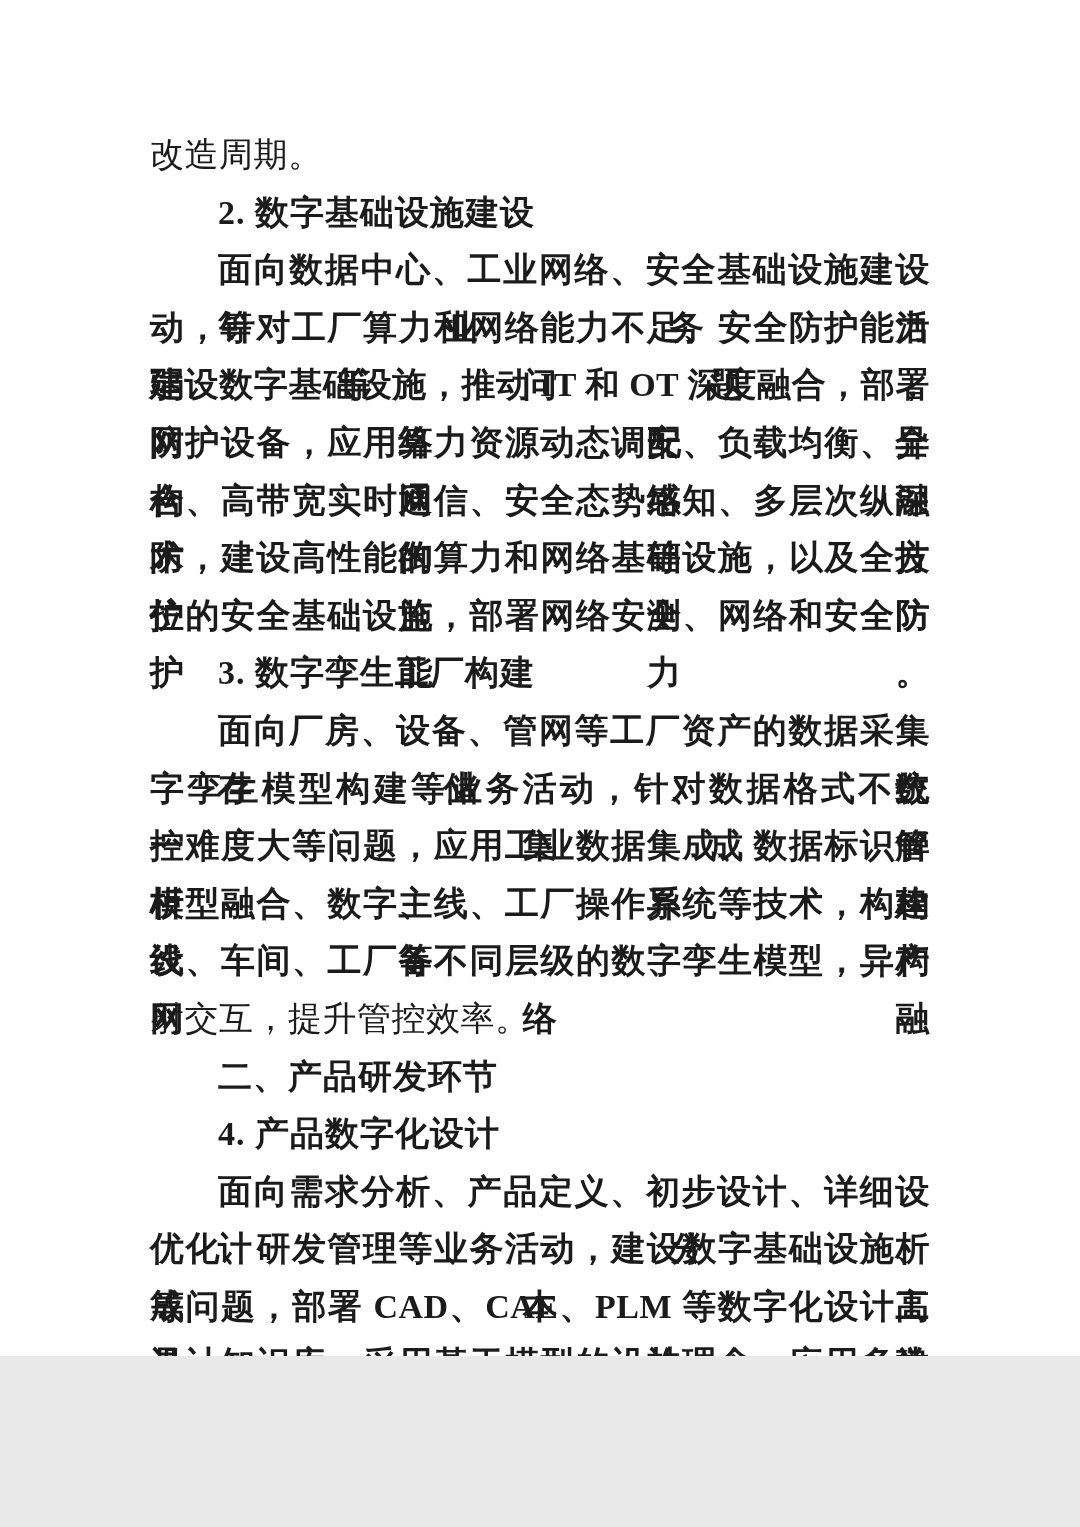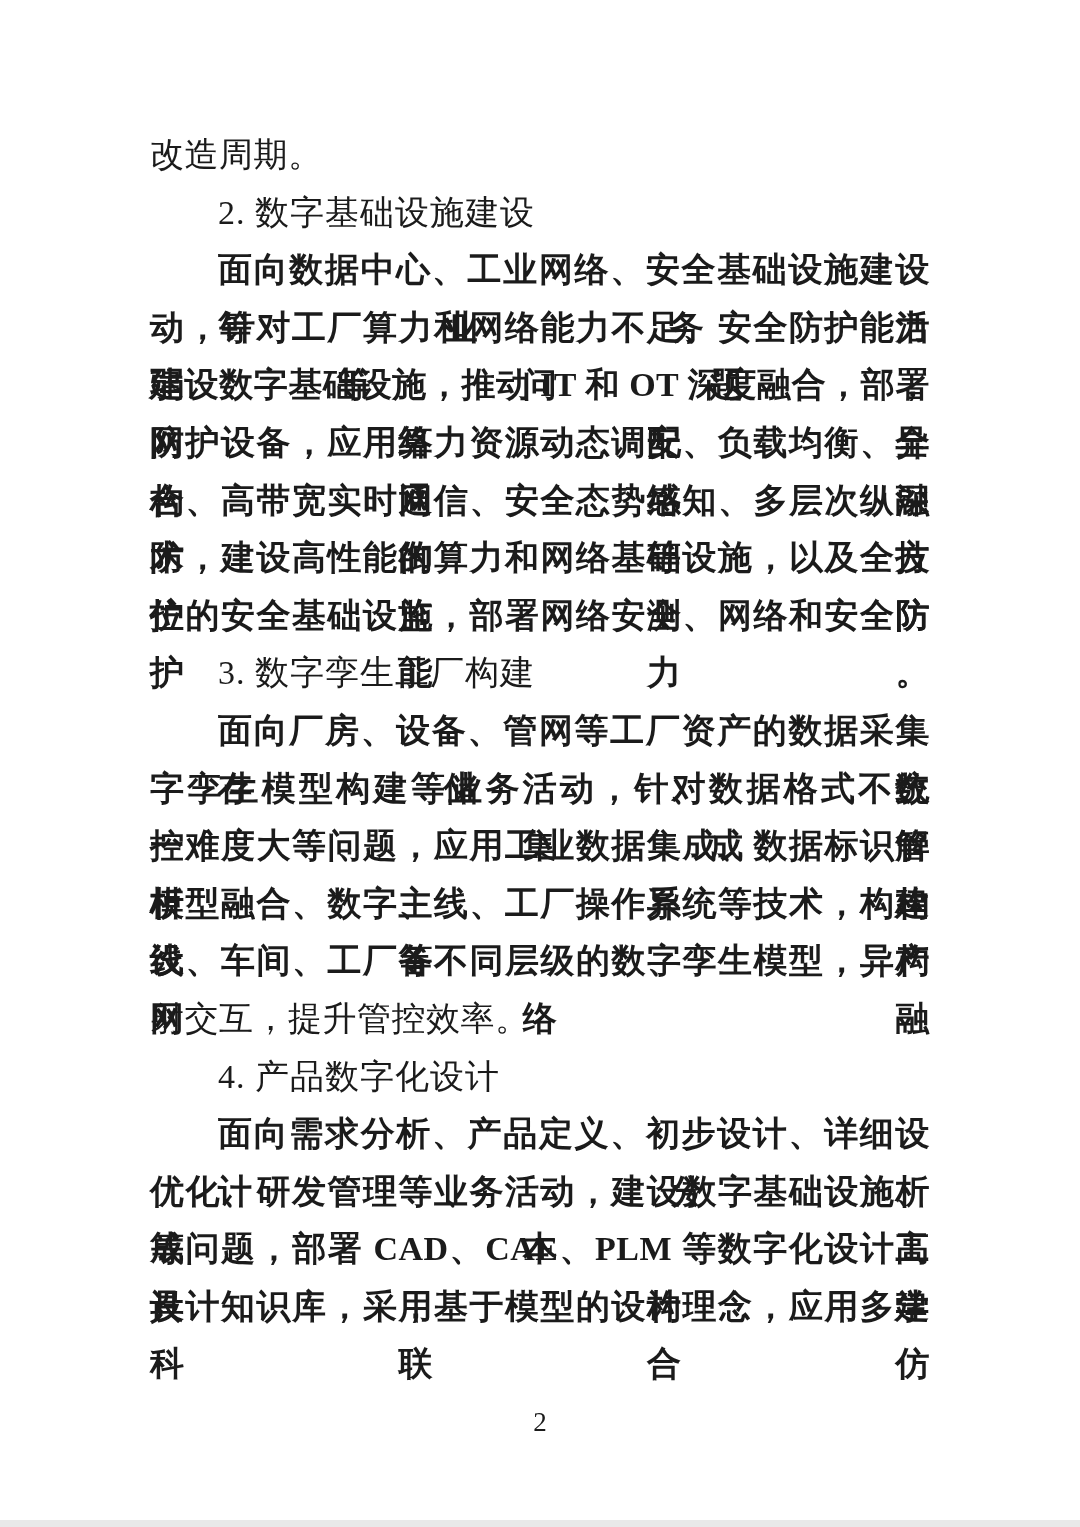--- a/index.html
+++ b/index.html
@@ -3,21 +3,21 @@
 <meta charset="utf-8">
 <style>
   html, body {
     margin: 0;
     padding: 0;
     background: #e9e9e9;
   }
   .page {
     position: relative;
     width: 1080px;
-    height: 1520px;
+    height: 1356px;
     margin: 0 auto;
     background: #ffffff;
     color: #1b1b1b;
     font-family: "Liberation Serif", "DejaVu Serif", serif;
     overflow: hidden;
   }
   .doc-body {
     position: absolute;
     top: 126px;
     left: 150px;
@@ -36,21 +36,21 @@
     text-align-last: justify;
     font-weight: bold;
   }
   .line.end {
     text-align-last: left;
   }
   .line.indent {
     padding-left: 68px;
   }
   .line.heading {
-    font-weight: normal;
+    font-weight: bold;
     letter-spacing: 1px;
   }
   .page-number {
     position: absolute;
     left: 0;
     right: 0;
     top: 1402px;
     text-align: center;
     font-size: 27px;
     line-height: 40px;
@@ -71,20 +71,21 @@
       <div class="line fill">合、高带宽实时通信、安全态势感知、多层次纵深防御等技</div>
       <div class="line fill">术，建设高性能的算力和网络基础设施，以及全方位监测防</div>
       <div class="line fill">护的安全基础设施，部署网络安全、网络和安全防护能力。</div>
       <div class="line heading end indent">3. 数字孪生工厂构建</div>
       <div class="line fill indent">面向厂房、设备、管网等工厂资产的数据采集存储、数</div>
       <div class="line fill">字孪生模型构建等业务活动，针对数据格式不统一、集成管</div>
       <div class="line fill">控难度大等问题，应用工业数据集成、数据标识解析、异构</div>
       <div class="line fill">模型融合、数字主线、工厂操作系统等技术，构建设备、产</div>
       <div class="line fill">线、车间、工厂等不同层级的数字孪生模型，异构网络融</div>
       <div class="line end">射交互，提升管控效率。</div>
+      <div class="line heading end indent">二、产品研发环节</div>
       <div class="line heading end indent">4. 产品数字化设计</div>
       <div class="line fill indent">面向需求分析、产品定义、初步设计、详细设计、分析</div>
       <div class="line fill">优化、研发管理等业务活动，建设数字基础设施、成本高</div>
       <div class="line fill">等问题，部署 CAD、CAE、PLM 等数字化设计工具，构建</div>
       <div class="line fill">设计知识库，采用基于模型的设计理念，应用多学科联合仿</div>
     </div>
   <div class="page-number">2</div>
 </div>
 
 </body></html>

